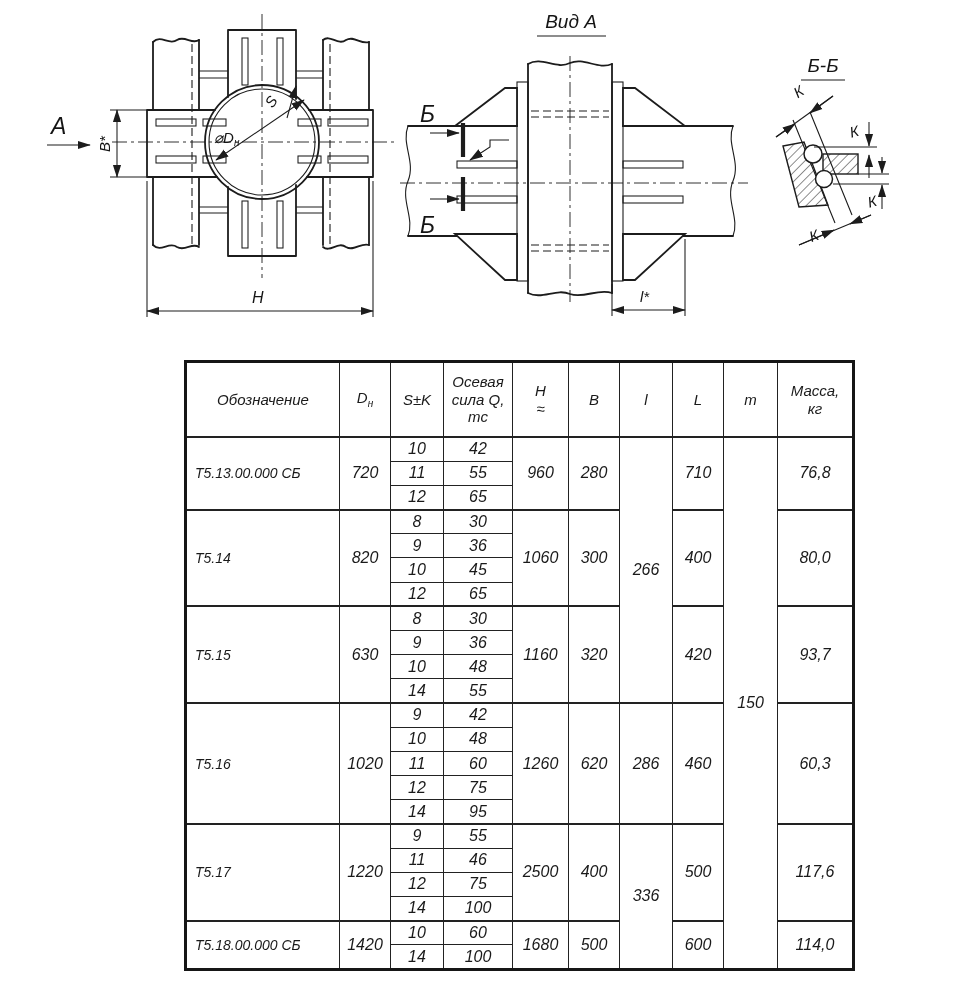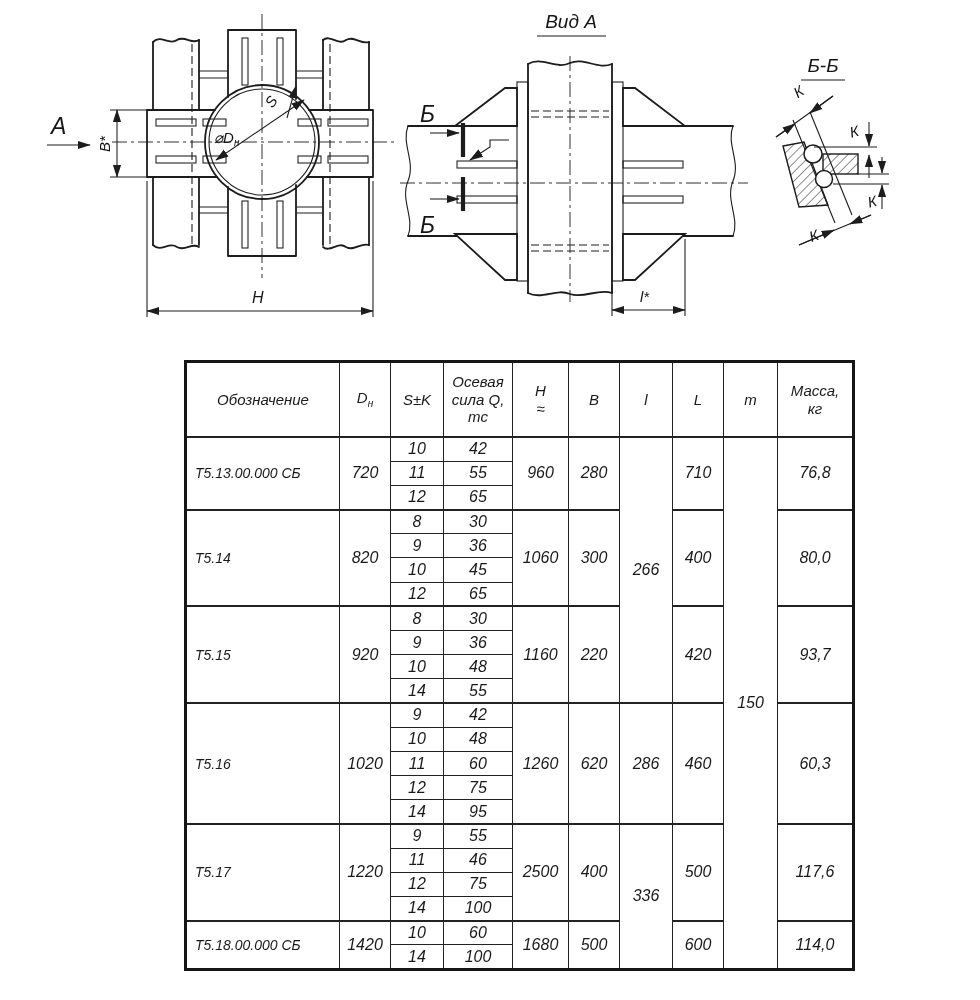--- a/index.html
+++ b/index.html
@@ -249,25 +249,25 @@
         <tr>
           <td>10</td>
           <td>45</td>
         </tr>
         <tr>
           <td>12</td>
           <td>65</td>
         </tr>
         <tr class="gs">
           <td class="desig" rowspan="4">Т5.15</td>
-          <td rowspan="4">920</td>
+          <td rowspan="4">630</td>
           <td>8</td>
           <td>30</td>
           <td rowspan="4">1160</td>
-          <td rowspan="4">220</td>
+          <td rowspan="4">320</td>
           <td rowspan="4">420</td>
           <td rowspan="4">93,7</td>
         </tr>
         <tr>
           <td>9</td>
           <td>36</td>
         </tr>
         <tr>
           <td>10</td>
           <td>48</td>

